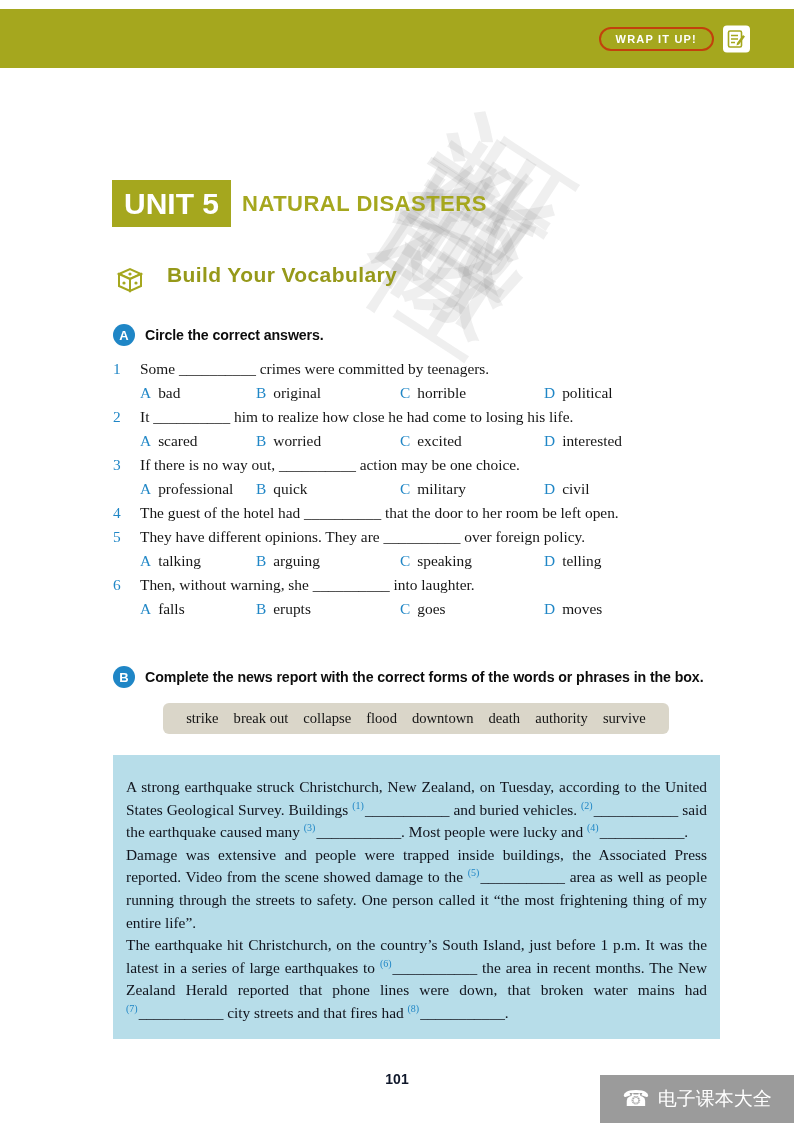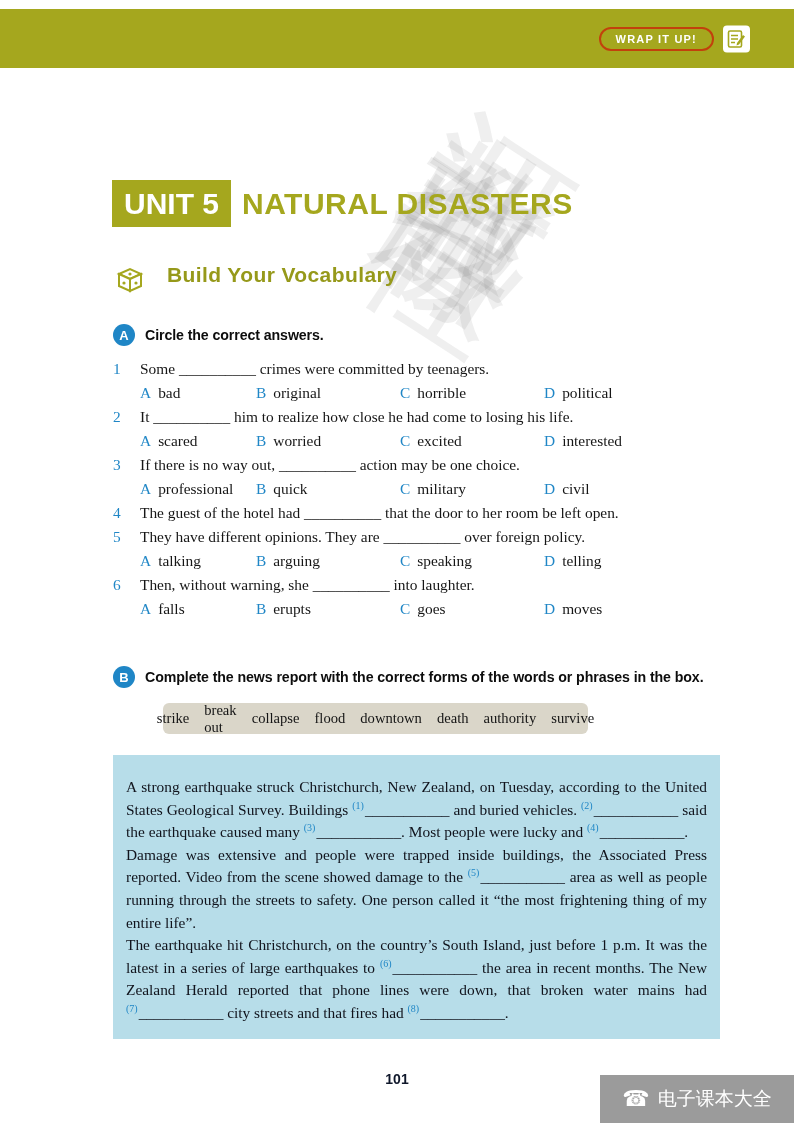--- a/index.html
+++ b/index.html
@@ -44,21 +44,21 @@
 
   
   .unit-row{position:absolute;left:112px;top:180px;display:flex;align-items:center;z-index:1;}
   .unit-box{
     background:var(--olive);color:#fff;
     font-family:"Liberation Sans", sans-serif;font-weight:bold;font-size:30px;
     padding:7px 12px;line-height:1.1;
   }
   .unit-title{
     color:var(--olive);font-family:"Liberation Sans", sans-serif;font-weight:bold;
-    font-size:30px;margin-left:11px;letter-spacing:0.5px;white-space:nowrap;
+    font-size:22px;margin-left:11px;letter-spacing:0.5px;white-space:nowrap;
   }
 
   
   .vocab-row{position:absolute;left:113px;top:263px;display:flex;gap:20px;z-index:1;}
   .vocab-title{
     font-family:"Liberation Sans", sans-serif;font-weight:bold;font-size:21px;
     color:var(--olive-dark);letter-spacing:0.4px;white-space:nowrap;
   }
 
   
@@ -78,21 +78,21 @@
   
   .questions{position:absolute;left:113px;top:357px;width:612px;font-size:15.4px;z-index:1;}
   .q-line{display:flex;line-height:24px;}
   .q-num{width:27px;color:var(--blue);flex:0 0 auto;}
   .q-text{flex:1;}
   .opt-row{display:grid;grid-template-columns:116px 144px 144px auto;padding-left:27px;line-height:24px;}
   .opt-letter{color:var(--blue);margin-right:7px;}
 
   
   .word-box{
-    position:absolute;left:163px;top:703px;width:425px;height:31px;z-index:1;
+    position:absolute;left:163px;top:703px;width:506px;height:31px;z-index:1;
     background:var(--wordbox);border-radius:6px;
     display:flex;align-items:center;justify-content:center;gap:15px;
     font-size:14.6px;color:#141414;
   }
 
   
   .passage{
     position:absolute;left:113px;top:755px;width:607px;z-index:1;
     background:var(--passage);padding:21px 13px 14px 13px;
     font-size:15.4px;line-height:22.6px;text-align:justify;color:#10131c;

